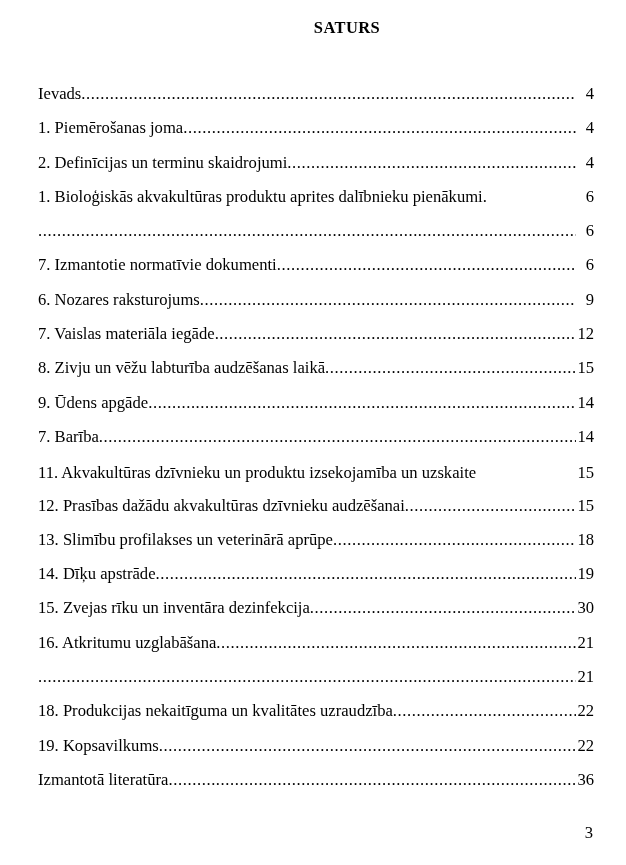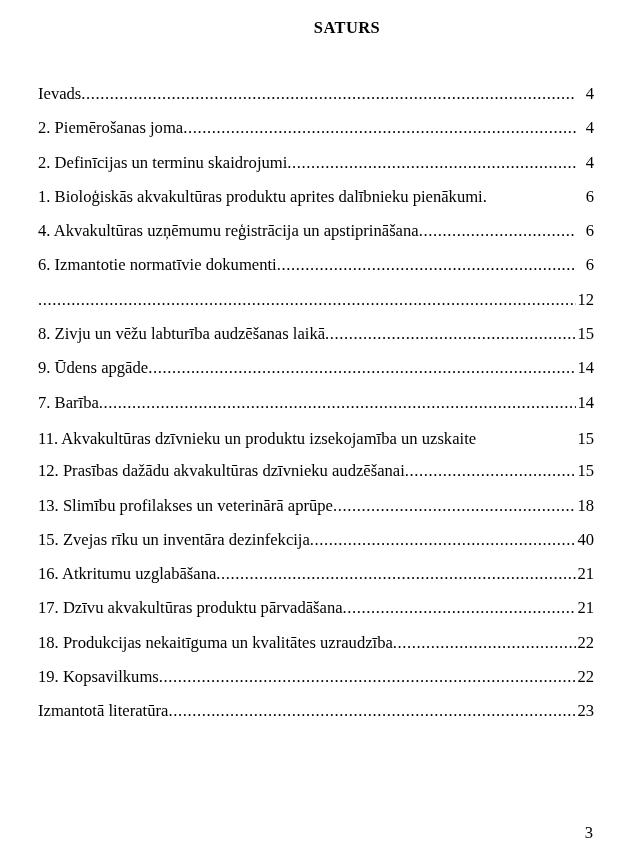--- a/index.html
+++ b/index.html
@@ -103,45 +103,50 @@
 
   <div class="doc-title">SATURS</div>
 
   <div class="toc">
       <div class="toc-entry">
         <span class="label">Ievads</span>
         <span class="leader"></span>
         <span class="pageno">4</span>
       </div>
       <div class="toc-entry">
-        <span class="label">2. Piemērošanas joma</span>
+        <span class="label">1. Piemērošanas joma</span>
         <span class="leader"></span>
         <span class="pageno">4</span>
       </div>
       <div class="toc-entry">
         <span class="label">2. Definīcijas un terminu skaidrojumi</span>
         <span class="leader"></span>
         <span class="pageno">4</span>
       </div>
       <div class="toc-entry short-leader">
         <span class="label">1. Bioloģiskās akvakultūras produktu aprites dalībnieku pienākumi</span>
         <span class="leader"></span>
         <span class="pageno">6</span>
       </div>
       <div class="toc-entry">
-        <span class="label">4. Akvakultūras uzņēmumu reģistrācija un apstiprināšana</span>
         <span class="leader"></span>
         <span class="pageno">6</span>
       </div>
       <div class="toc-entry">
-        <span class="label">6. Izmantotie normatīvie dokumenti</span>
+        <span class="label">7. Izmantotie normatīvie dokumenti</span>
         <span class="leader"></span>
         <span class="pageno">6</span>
       </div>
       <div class="toc-entry">
+        <span class="label">6. Nozares raksturojums</span>
+        <span class="leader"></span>
+        <span class="pageno">9</span>
+      </div>
+      <div class="toc-entry">
+        <span class="label">7. Vaislas materiāla iegāde</span>
         <span class="leader"></span>
         <span class="pageno">12</span>
       </div>
       <div class="toc-entry">
         <span class="label">8. Zivju un vēžu labturība audzēšanas laikā</span>
         <span class="leader"></span>
         <span class="pageno">15</span>
       </div>
       <div class="toc-entry">
         <span class="label">9. Ūdens apgāde</span>
@@ -162,46 +167,50 @@
         <span class="label">12. Prasības dažādu akvakultūras dzīvnieku audzēšanai</span>
         <span class="leader"></span>
         <span class="pageno">15</span>
       </div>
       <div class="toc-entry">
         <span class="label">13. Slimību profilakses un veterinārā aprūpe</span>
         <span class="leader"></span>
         <span class="pageno">18</span>
       </div>
       <div class="toc-entry">
+        <span class="label">14. Dīķu apstrāde</span>
+        <span class="leader"></span>
+        <span class="pageno">19</span>
+      </div>
+      <div class="toc-entry">
         <span class="label">15. Zvejas rīku un inventāra dezinfekcija</span>
         <span class="leader"></span>
-        <span class="pageno">40</span>
+        <span class="pageno">30</span>
       </div>
       <div class="toc-entry">
         <span class="label">16. Atkritumu uzglabāšana</span>
         <span class="leader"></span>
         <span class="pageno">21</span>
       </div>
       <div class="toc-entry">
-        <span class="label">17. Dzīvu akvakultūras produktu pārvadāšana</span>
         <span class="leader"></span>
         <span class="pageno">21</span>
       </div>
       <div class="toc-entry">
         <span class="label">18. Produkcijas nekaitīguma un kvalitātes uzraudzība</span>
         <span class="leader"></span>
         <span class="pageno">22</span>
       </div>
       <div class="toc-entry">
         <span class="label">19. Kopsavilkums</span>
         <span class="leader"></span>
         <span class="pageno">22</span>
       </div>
       <div class="toc-entry">
         <span class="label">Izmantotā literatūra</span>
         <span class="leader"></span>
-        <span class="pageno">23</span>
+        <span class="pageno">36</span>
       </div>
     </div>
 
   <div class="folio">3</div>
 
 </div>
 
 </body></html>

